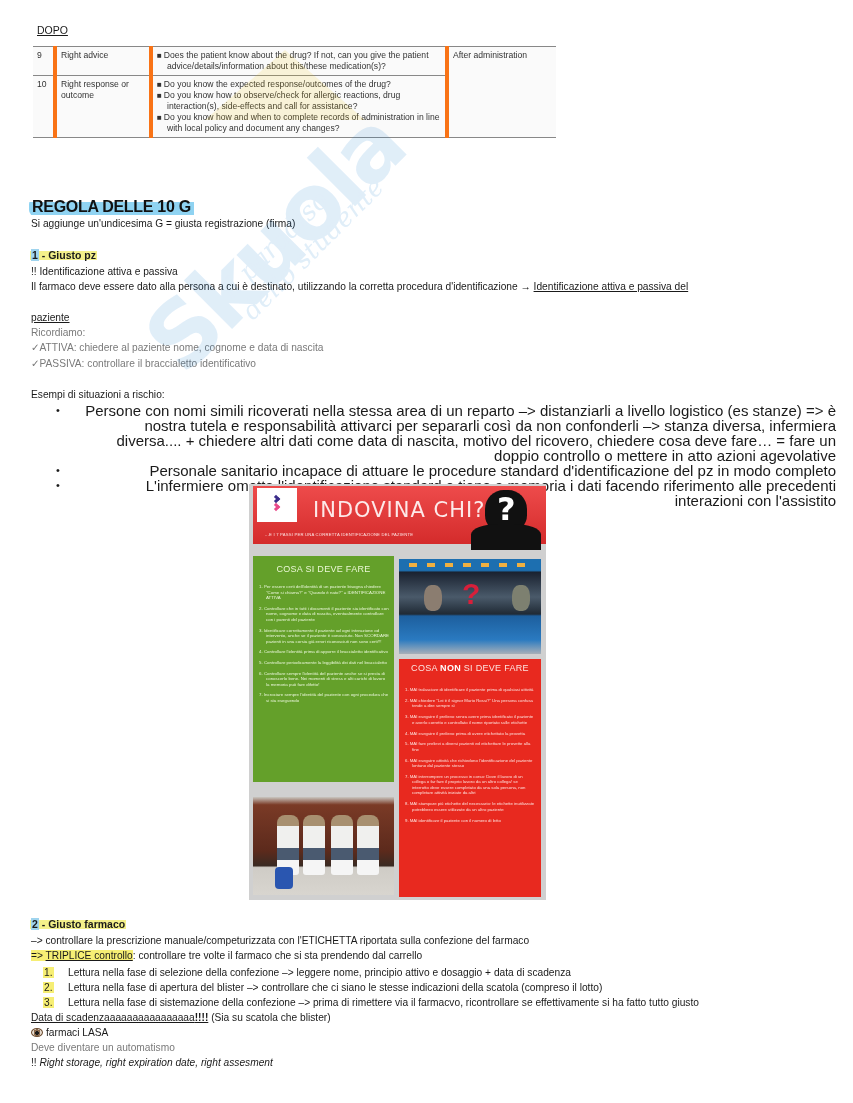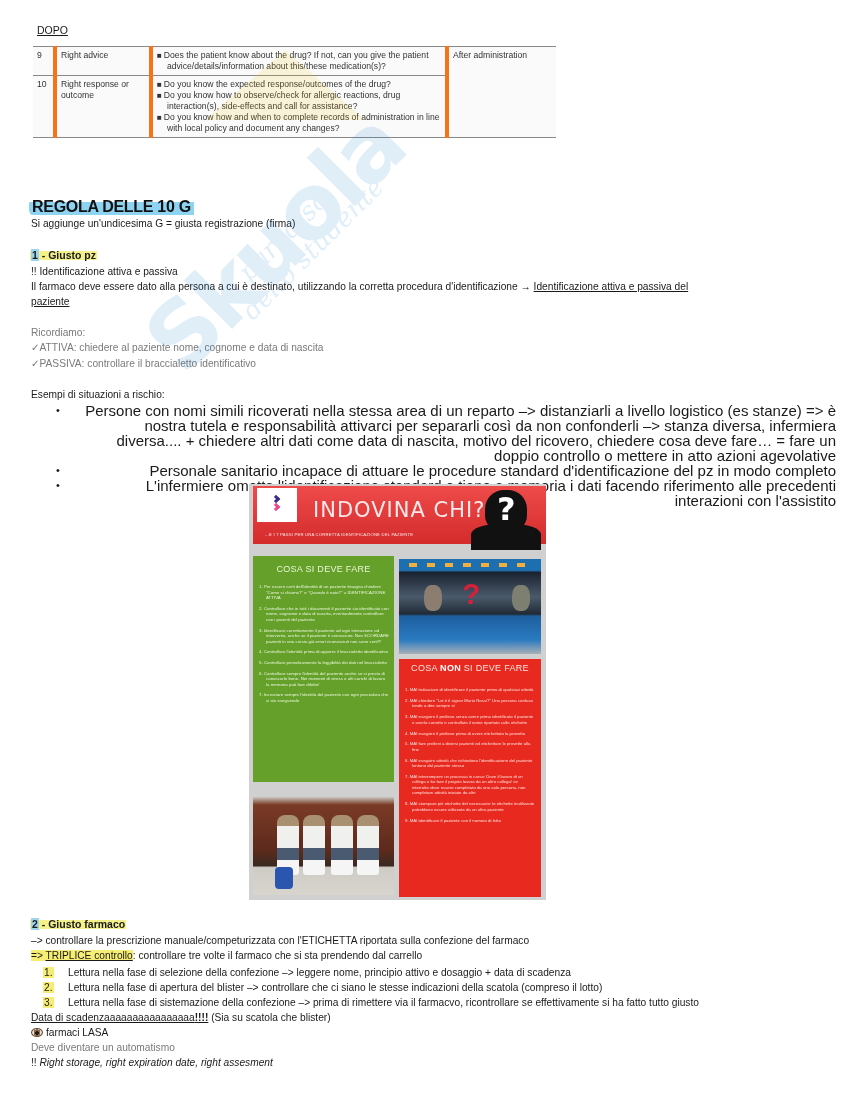--- a/index.html
+++ b/index.html
@@ -5,21 +5,21 @@
     * { box-sizing: border-box; margin: 0; padding: 0; }
     html, body { width: 853px; height: 1103px; background: #ffffff; overflow: hidden; }
     body { position: relative; font-family: "Liberation Sans", "DejaVu Sans", sans-serif; color: #1a1a1a; font-size: 10px; }
 
     .watermark { position: absolute; left: 95px; top: 40px; width: 320px; height: 290px; pointer-events: none; opacity: 0.13; z-index: 5; }
     .watermark .wm-big { position: absolute; left: 20px; top: 150px; font-size: 90px; font-weight: bold; color: #1a7fd0; transform: rotate(-45deg); letter-spacing: -4px; font-family: "DejaVu Sans", sans-serif; }
     .watermark .wm-small { position: absolute; left: 110px; top: 160px; font-size: 26px; color: #1a7fd0; transform: rotate(-45deg); font-style: italic; font-family: "DejaVu Serif", serif; }
     .watermark .wm-roof { position: absolute; left: 110px; top: 10px; width: 0; height: 0; border-left: 80px solid transparent; border-right: 80px solid transparent; border-bottom: 70px solid #f0c000; }
 
     .line { position: absolute; left: 31px; white-space: nowrap; font-size: 10.2px; line-height: 13px; }
-    .u { text-decoration: underline; }
+    .u { text-decoration: underline; margin-top: 16px; }
     .gray { color: #7a7a7a; }
     .bold { font-weight: bold; }
 
     
     .dopo { position: absolute; left: 37px; top: 24px; font-size: 10.5px; text-decoration: underline; }
     .scan-table { position: absolute; left: 33px; top: 46px; width: 523px; border-collapse: collapse; font-size: 8.6px; color: #333; background: #fafafa; }
     .scan-table td { border-top: 1px solid #888; border-bottom: 1px solid #888; vertical-align: top; padding: 3px 4px; line-height: 11px; }
     .scan-table td + td { border-left: 4px solid #f97316; }
     .scan-table .c-num { width: 22px; }
     .scan-table .c-name { width: 96px; }

